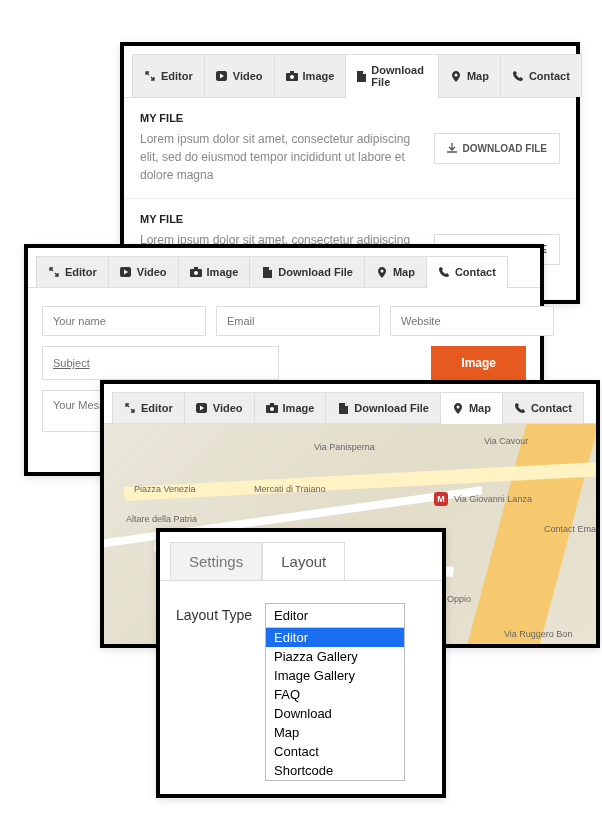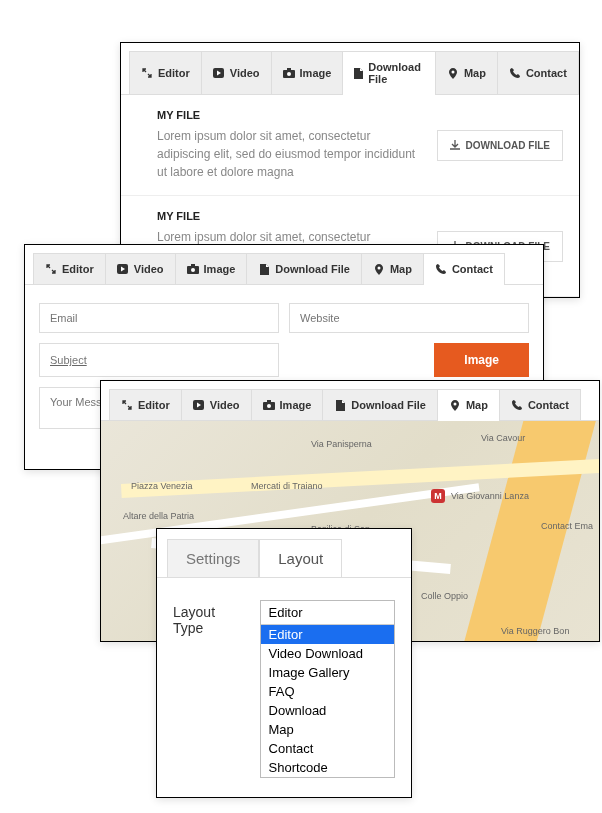--- a/index.html
+++ b/index.html
@@ -1,30 +1,30 @@
 <!DOCTYPE html>
 <html><head>
 <meta charset="utf-8">
 <style>
   * { box-sizing: border-box; margin: 0; padding: 0; }
   body { font-family: Arial, Helvetica, sans-serif; background: #fff; width: 602px; height: 813px; position: relative; overflow: hidden; }
 
-  .panel { position: absolute; background: #fff; border: 1px solid #000000; box-shadow: 0 2px 8px rgba(0,0,0,0.12); }
+  .panel { position: absolute; background: #fff; border: 4px solid #000000; box-shadow: 0 2px 8px rgba(0,0,0,0.12); }
 
   .tabbar { display: flex; border-bottom: 1px solid #ddd; background: #fff; padding: 8px 8px 0 8px; gap: 0; }
   .tab { display: flex; align-items: center; gap: 5px; padding: 9px 11px; background: #eee; border: 1px solid #ddd; border-bottom: none; font-size: 11px; font-weight: bold; cursor: pointer; color: #333; }
   .tab + .tab { border-left: none; }
   .tab.active { background: #fff; position: relative; }
   .tab.active::after { content:""; position:absolute; left:0; right:0; bottom:-1px; height:1px; background:#fff; }
   .tab .ico { width: 12px; height: 12px; display: inline-flex; align-items:center; justify-content:center; }
 
   
   .p1 { left: 120px; top: 42px; width: 460px; }
   .file-row { display:flex; padding: 14px 16px; border-bottom: 1px solid #eee; align-items:center; }
-  .file-text { flex:1; padding-right:12px;margin-left:20px; }
+  .file-text { flex:1; padding-right:12px; }
   .file-title { font-size: 11px; font-weight: bold; color:#222; margin-bottom:6px; }
   .file-desc { font-size: 12px; color:#888; line-height:1.5; }
   .dl-btn { border:1px solid #ddd; padding:9px 12px; font-size:10px; font-weight:bold; color:#555; background:#fff; display:flex; align-items:center; gap:6px; cursor:pointer;}
 
   
   .p2 { left: 24px; top: 244px; width: 520px; }
   .form-area { padding: 18px 14px 30px 14px; }
   .form-row { display:flex; gap:10px; margin-bottom:10px; }
   .form-row input, .form-area textarea { border:1px solid #ddd; padding:8px 10px; font-size:11px; color:#666; flex:1; font-family:inherit; }
   .send-btn { background:#e65a1f; color:#fff; border:none; padding:10px 30px; font-size:12px; font-weight:bold; cursor:pointer; }
@@ -35,21 +35,21 @@
   .road { position:absolute; background:#f7c96e; }
   .road.r1 { width:70px; height:500px; left:370px; top:-50px; transform:rotate(15deg);}
   .road.r2 { width:500px; height:14px; top:50px; left:20px; background:#fff3c4; transform:rotate(-3deg);}
   .road.r3 { width:300px; height:10px; top:130px; left:50px; background:#fff; transform:rotate(5deg);}
   .road.r4 { width:400px; height:8px; top:90px; left:-20px; background:#fff; transform:rotate(-8deg);}
   .map-label { position:absolute; font-size:9px; color:#666; white-space:nowrap; }
   .marker { position:absolute; width:14px; height:14px; background:#d33; border:3px solid #a11; border-radius:50%; left:232px; top:110px;}
   .metro { position:absolute; width:14px; height:14px; background:#c33; color:#fff; font-size:9px; font-weight:bold; display:flex; align-items:center; justify-content:center; border-radius:3px;}
 
   
-  .p4 { left: 156px; top: 528px; width: 256px; height: 270px; }
+  .p4 { left: 156px; top: 528px; width: 290px; height: 270px; }
   .p4-tabs { display:flex; border-bottom:1px solid #ddd; padding: 10px 10px 0 10px; }
   .p4-tab { padding: 10px 18px; font-size: 15px; color:#777; background:#f2f2f2; border:1px solid #ddd; border-bottom:none; cursor:pointer;}
   .p4-tab.active { background:#fff; color:#555; }
   .p4-body { padding: 22px 16px; display:flex; align-items:flex-start; gap:13px; }
   .layout-label { font-size:14px; color:#333; padding-top:4px;}
   .select-box { border:1px solid #bbb; width:140px; background:#fff; }
   .select-current { padding:4px 8px; font-size:13px; border-bottom:1px solid #ccc;}
   .option { padding:2px 8px; font-size:13px; cursor:pointer;}
   .option.sel { background:#1a6ef0; color:#fff;}
 
@@ -197,20 +197,21 @@
         <span class="ico">
           <svg width="10" height="10" viewBox="0 0 10 10">
             <path d="M2 0C1 0 0 1 0 2c0 4 4 8 8 8 1 0 2-1 2-2L8 6 6.5 7C5 6 4 5 3 3.5L4 2 2 0z" fill="#333"></path>
           </svg>
         </span>
         <span>Contact</span>
       </div>
   </div>
   <div class="form-area">
     <div class="form-row">
+      <input type="text" placeholder="Your name" style="">
       <input type="text" placeholder="Email" style="">
       <input type="text" placeholder="Website" style="">
     </div>
     <div class="form-row">
       <input type="text" style="flex: 0 0 49%; text-decoration: underline;" placeholder="Subject">
       <div style="flex:1"></div>
       <button class="send-btn">Image</button>
     </div>
     <div class="form-row">
       <textarea rows="2" placeholder="Your Message" style=""></textarea>
@@ -298,21 +299,21 @@
 <div class="panel p4">
   <div class="p4-tabs">
     <div class="p4-tab">Settings</div>
     <div class="p4-tab active">Layout</div>
   </div>
   <div class="p4-body">
     <div class="layout-label">Layout Type</div>
     <div class="select-box">
       <div class="select-current">Editor</div>
       <div class="option sel">Editor</div>
-      <div class="option">Video Download</div>
+      <div class="option">Piazza Gallery</div>
       <div class="option">Image Gallery</div>
       <div class="option">FAQ</div>
       <div class="option">Download</div>
       <div class="option">Map</div>
       <div class="option">Contact</div>
       <div class="option">Shortcode</div>
     </div>
   </div>
 </div>
 

